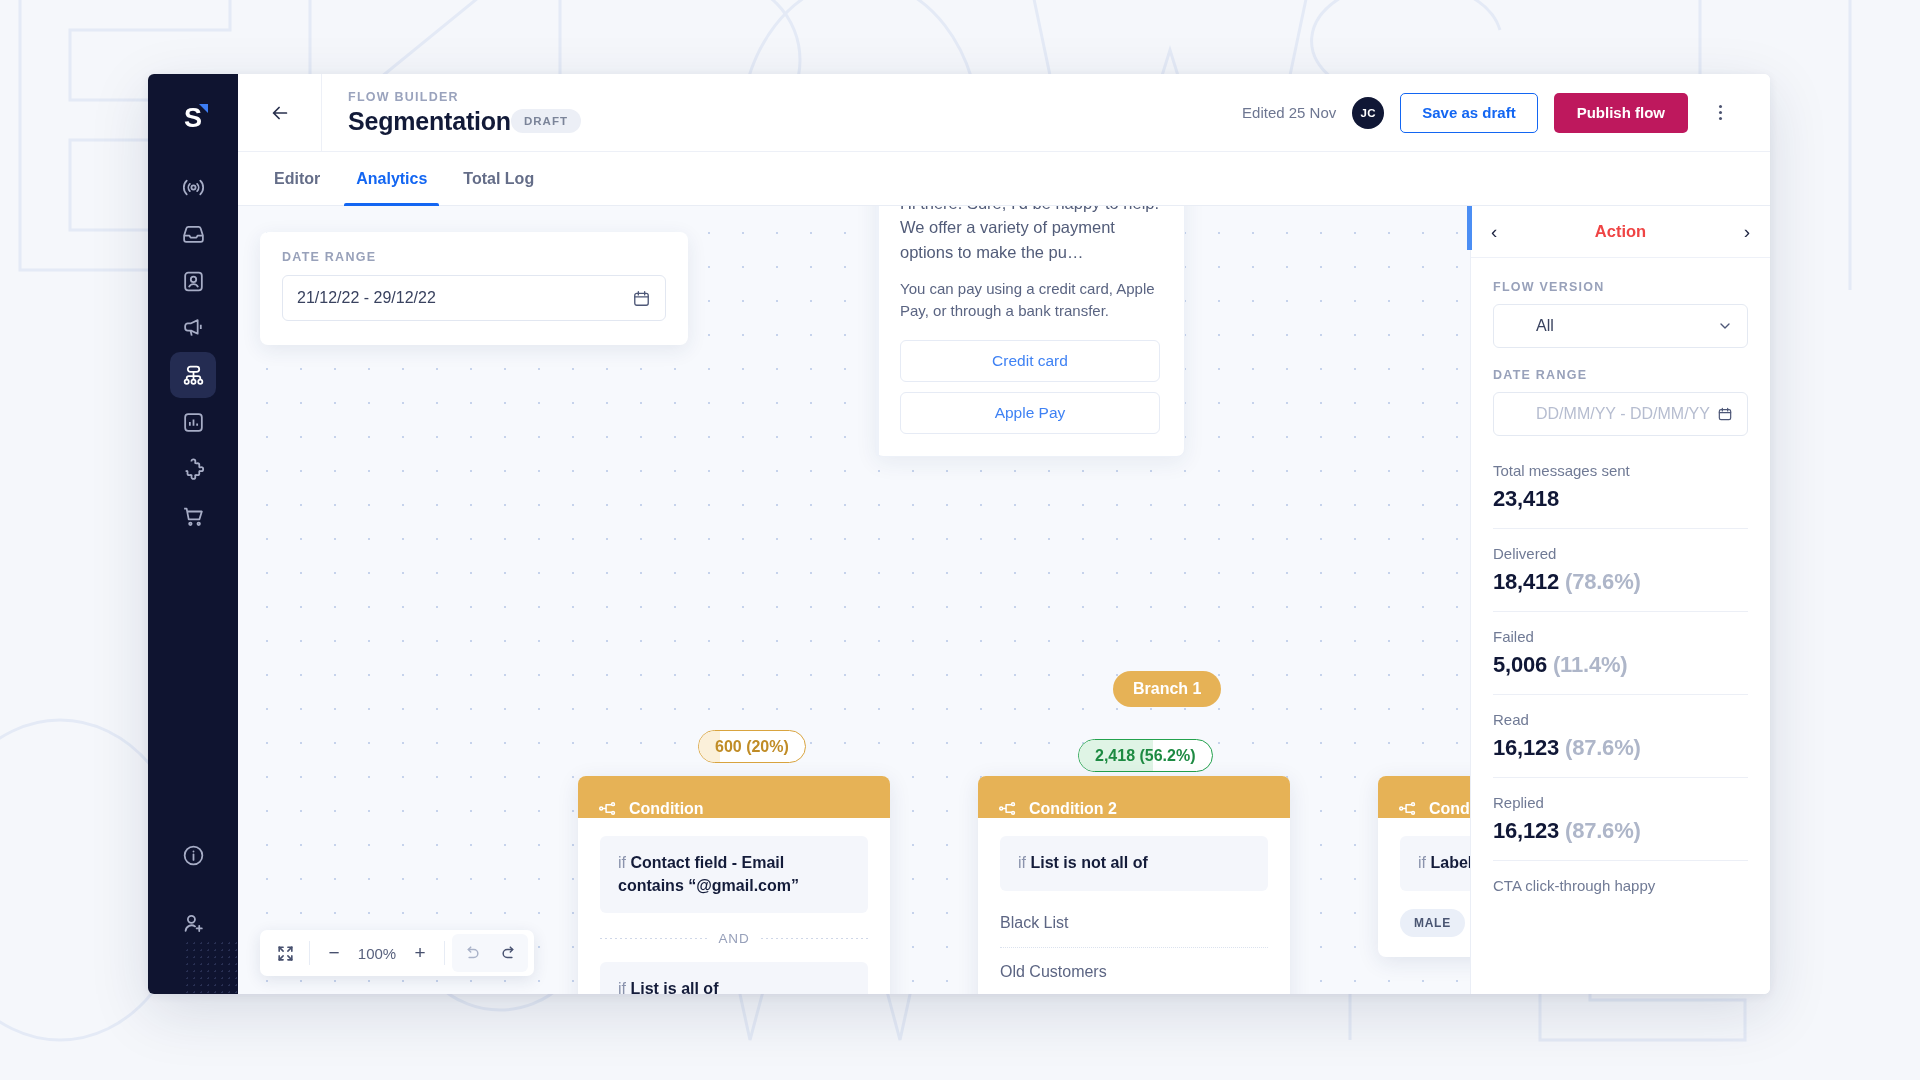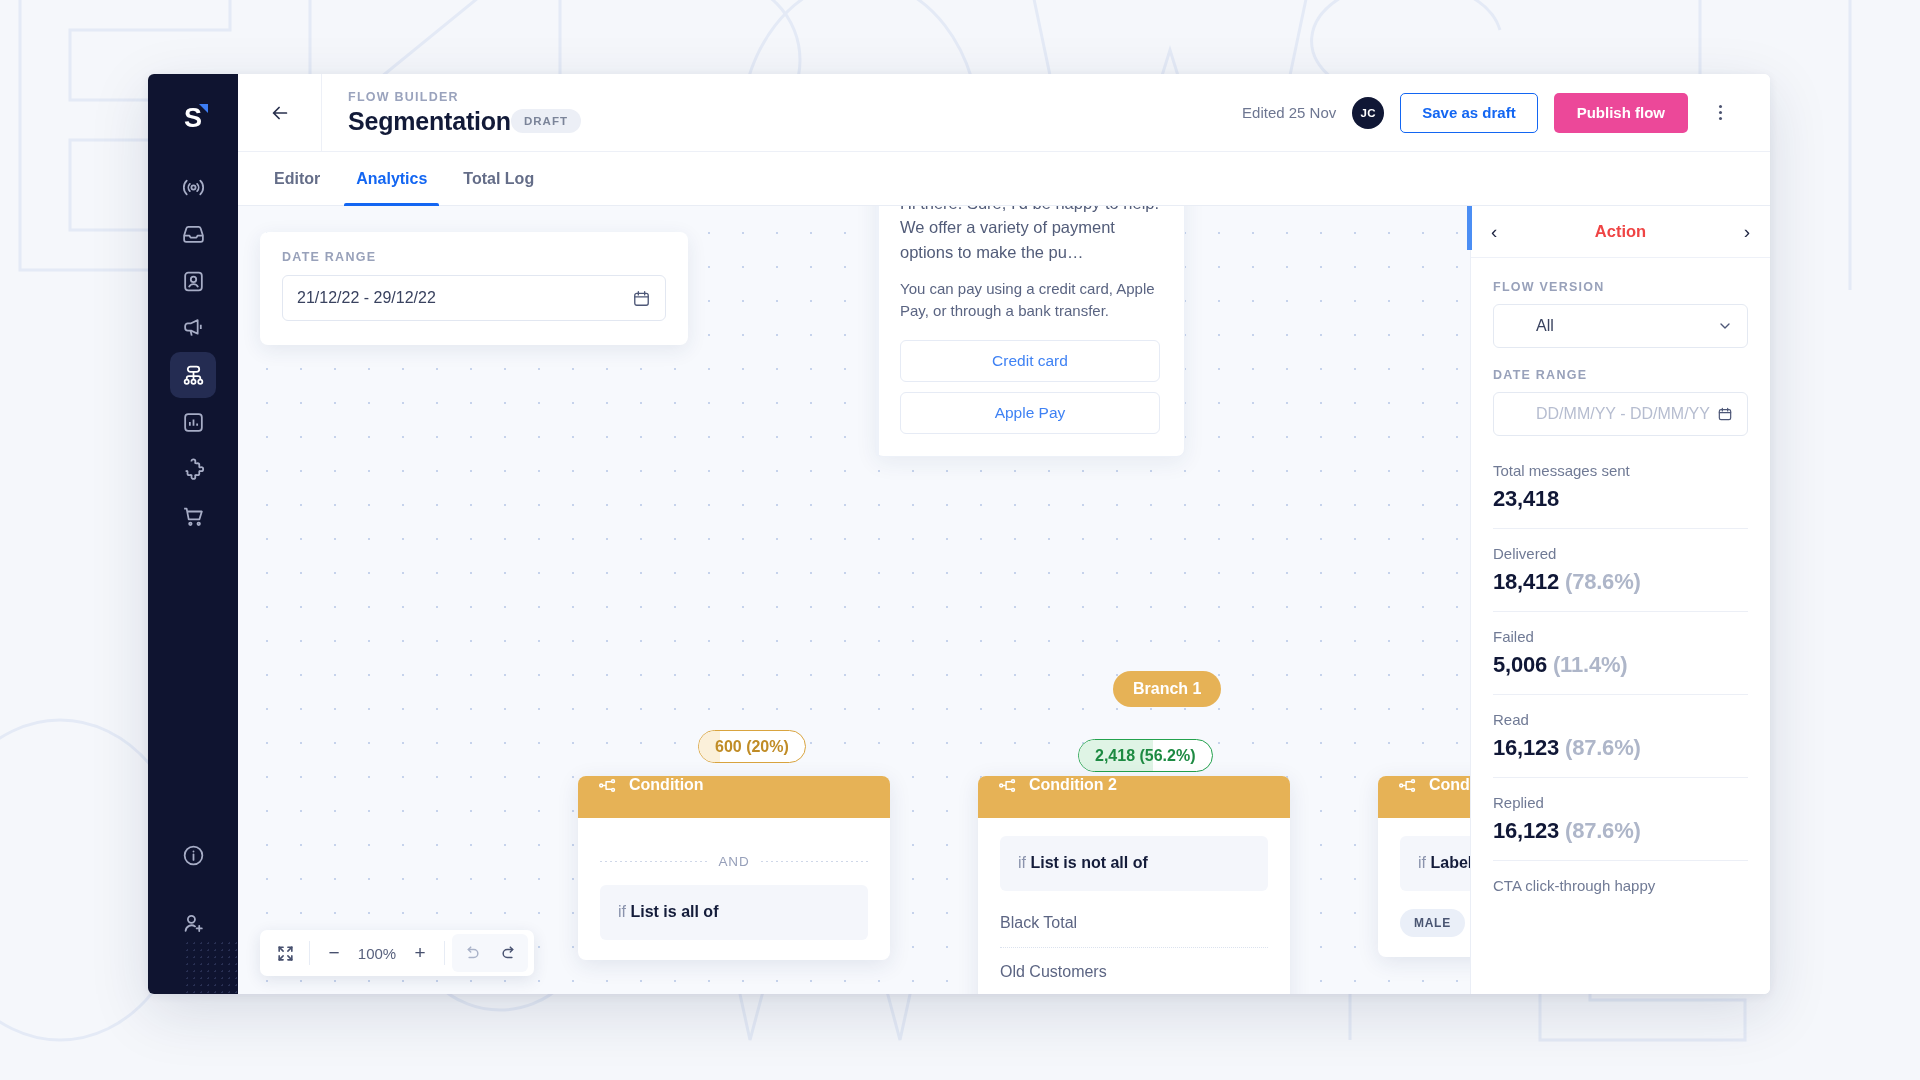--- a/index.html
+++ b/index.html
@@ -107,21 +107,21 @@
     font-size: 11.5px; font-weight:700;
     display:flex; align-items:center; justify-content:center;
     letter-spacing: .3px;
   }
   .btn {
     height: 40px; border-radius: 5px; font-size: 15px; font-weight:700;
     display:flex; align-items:center; justify-content:center;
     cursor:pointer; white-space:nowrap;
   }
   #save-draft-button { border: 1.6px solid #1366f2; color:#1366f2; background:#fff; padding: 0 21px; }
-  #publish-button { background:#ec4899; color:#fff; padding: 0 23px; }
+  #publish-button { background:#be185d; color:#fff; padding: 0 23px; }
   #kebab-button {
     width: 28px; height: 34px; display:flex; flex-direction:column;
     align-items:center; justify-content:center; gap:3px; cursor:pointer; margin-left: 2px;
   }
   #kebab-button i { width:3px; height:3px; border-radius:50%; background:#4b5370; display:block; }
 
   
   #tab-bar {
     height: 54px; flex:none; background:#fff;
     border-bottom: 1px solid #e9edf5;
@@ -213,21 +213,21 @@
 
   
   .cond-card {
     position:absolute; width: 312px;
     background:#fff; border-radius: 8px;
     box-shadow: 0 5px 22px rgba(30,50,95,.10);
     overflow: hidden;
   }
   .cond-head {
     height: 42px; background:#e6b256;
-    display:flex; align-items:flex-start; gap: 12px;
+    display:flex; align-items:flex-end; gap: 12px;
     padding: 0 20px; color:#fff; font-size:16px; font-weight:700;
   }
   .cond-head svg { width: 19px; height: 19px; flex:none; }
   .cond-body { padding: 18px 22px 20px; }
   .cond-expr {
     background:#f4f6fb; border-radius: 6px;
     padding: 16px 18px; font-size: 16px; line-height:1.42;
     color:#141c3a; font-weight:700;
   }
   .cond-expr .kw { color:#8a93ad; font-weight:400; }
@@ -492,20 +492,24 @@
           <div class="cond-head">
             <svg viewBox="0 0 24 24" fill="none" stroke="currentColor" stroke-width="1.9" stroke-linejoin="round">
               <circle cx="4" cy="12" r="1.8"></circle>
                 <circle cx="19" cy="6.5" r="1.8"></circle>
                 <circle cx="19" cy="17.5" r="1.8"></circle>
               <path d="M5.8 12h4.4M10.2 12V7.4h7M10.2 12v4.6h7"></path>
             </svg>
             <span>Condition</span>
           </div>
           <div class="cond-body">
+            <div class="cond-expr">
+              <span class="kw">if</span>
+              <span>Contact field - Email contains “@gmail.com”</span>
+            </div>
             <div class="and-sep">AND</div>
             <div class="cond-expr">
               <span class="kw">if</span>
               <span>List is all of</span>
             </div>
           </div>
         </div>
 
         <div class="cond-card" id="cond-2">
           <div class="cond-head">
@@ -516,21 +520,21 @@
               <path d="M5.8 12h4.4M10.2 12V7.4h7M10.2 12v4.6h7"></path>
             </svg>
             <span>Condition 2</span>
           </div>
           <div class="cond-body">
             <div class="cond-expr">
               <span class="kw">if</span>
               <span>List is not all of</span>
             </div>
             <div style="height:8px"></div>
-            <div class="list-row">Black Total</div>
+            <div class="list-row">Black List</div>
             <div class="list-row">Old Customers</div>
 
           </div>
         </div>
 
         <div class="cond-card" id="cond-3">
           <div class="cond-head">
             <svg viewBox="0 0 24 24" fill="none" stroke="currentColor" stroke-width="1.9" stroke-linejoin="round">
               <circle cx="4" cy="12" r="1.8"></circle>
                 <circle cx="19" cy="6.5" r="1.8"></circle>

